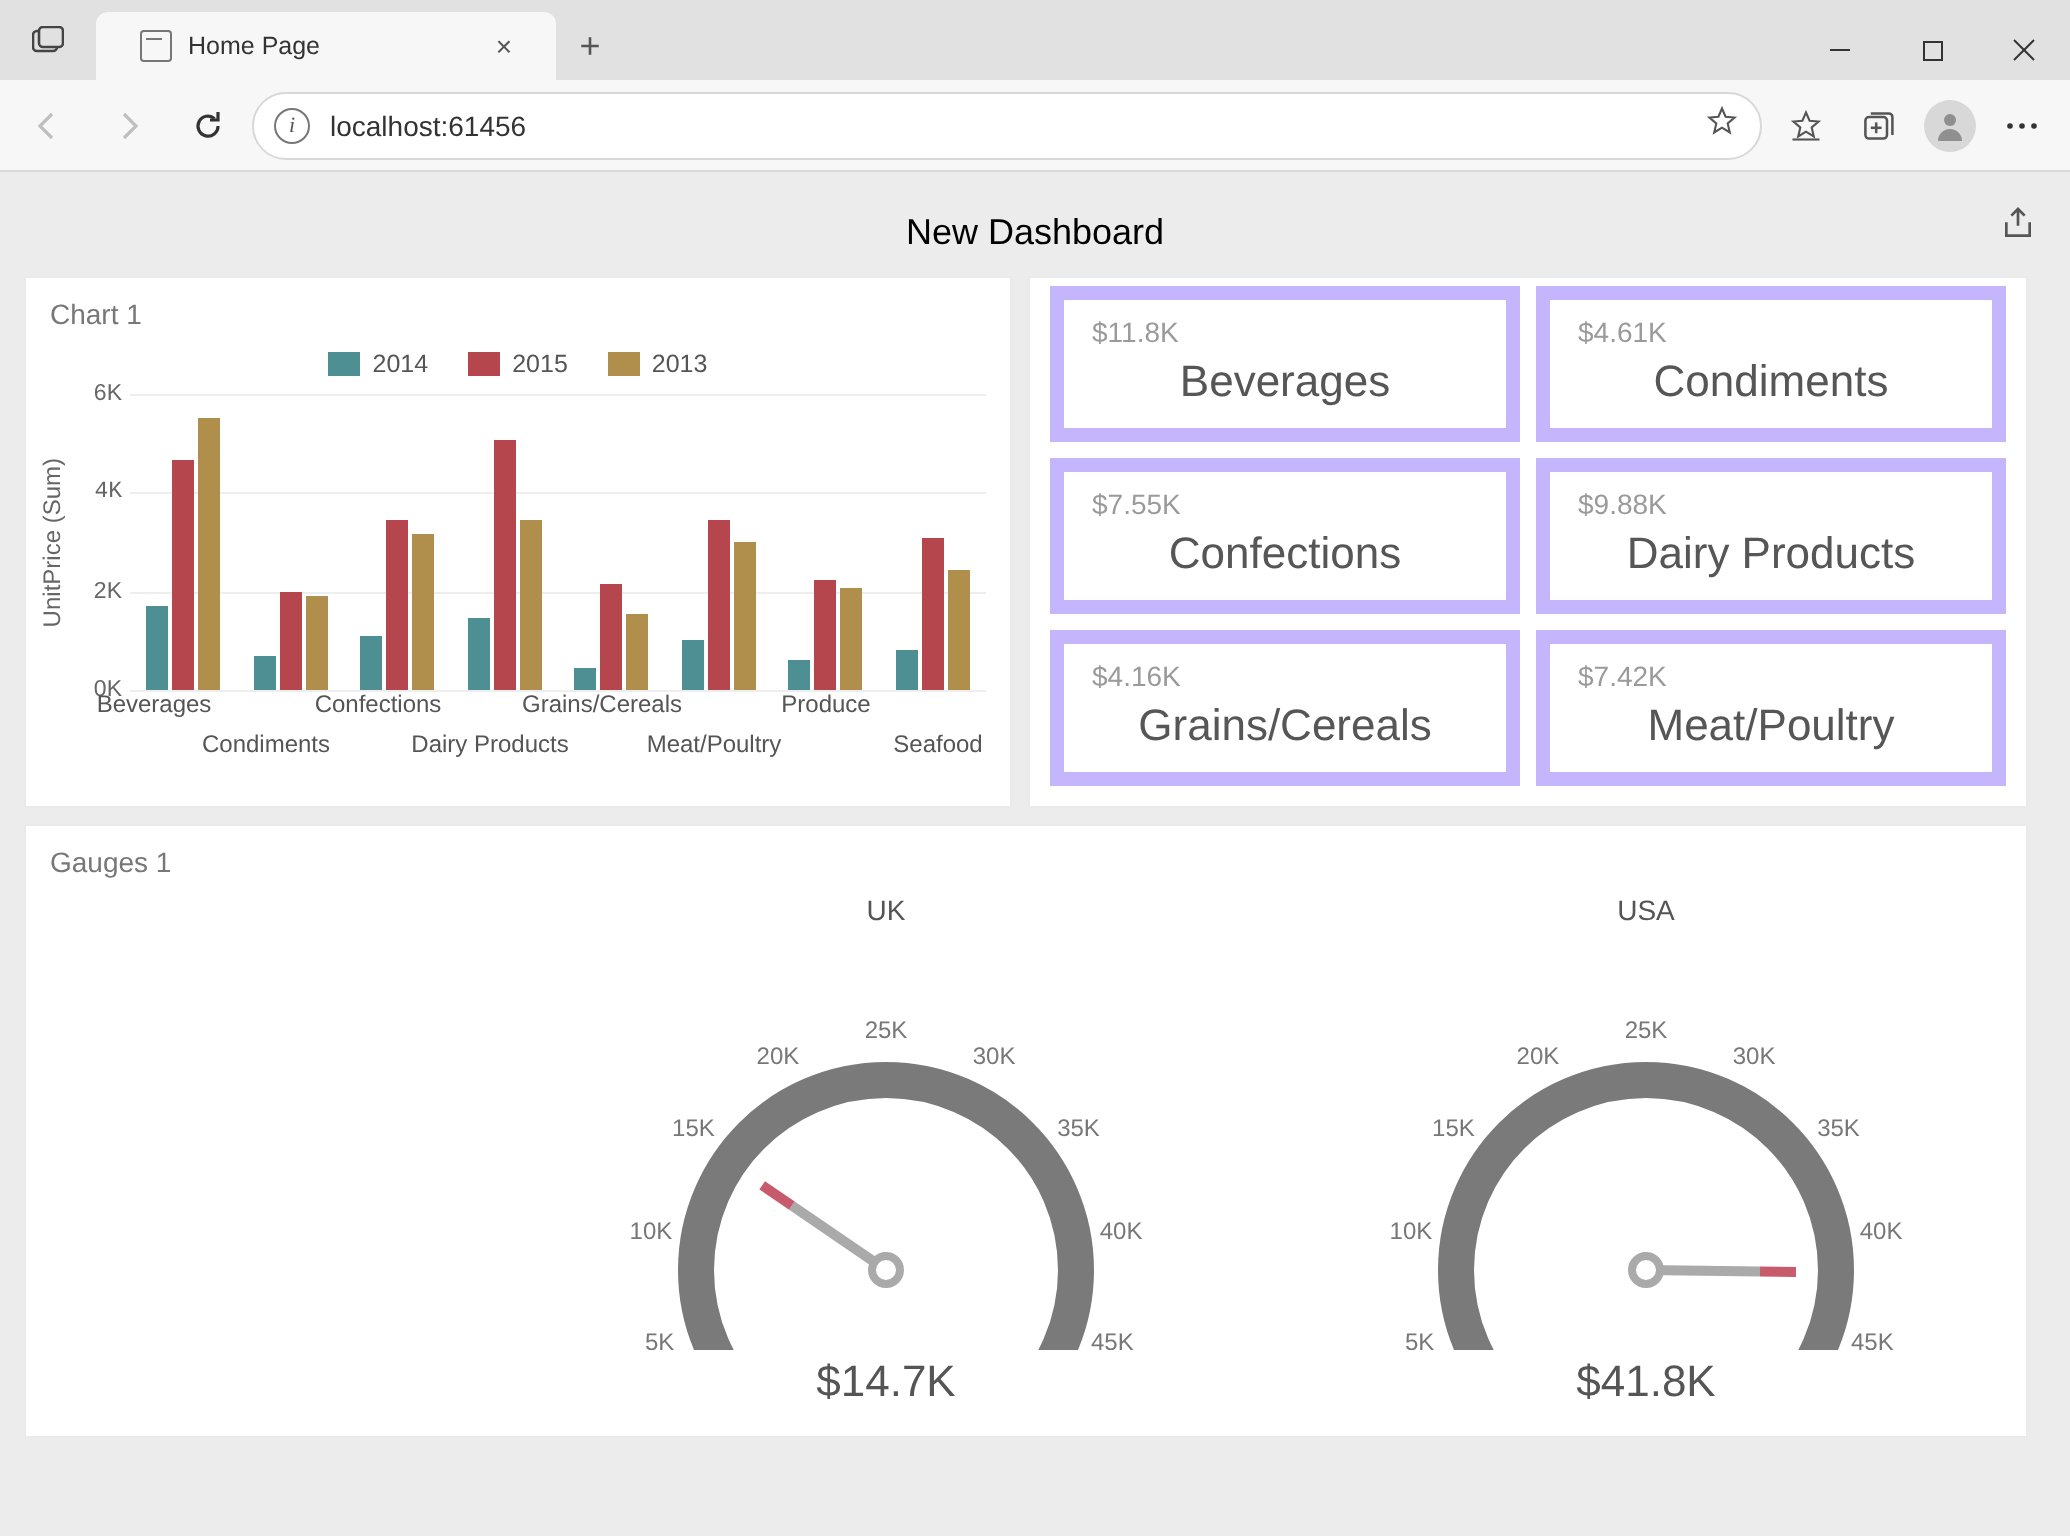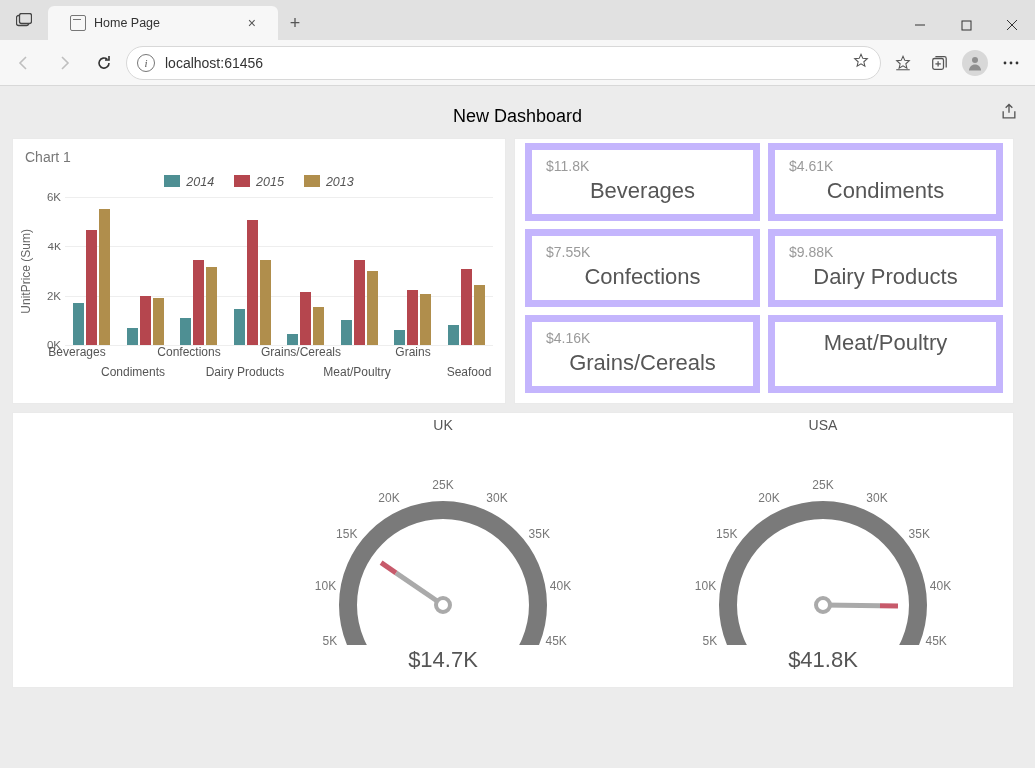--- a/index.html
+++ b/index.html
@@ -26,21 +26,21 @@
   
   .page { padding: 8px 12px 12px; }
   .dash-header { display:flex; align-items:center; justify-content:center; height: 44px; position:relative; }
   .dash-header h1 { font-weight: 400; font-size: 18px; color: #000000; }
   .share { position:absolute; right:4px; top:8px; color:#555; }
   .dash-body { display:grid; grid-template-columns: 494px 500px; gap: 8px; }
   .panel { background: #fff; border: 1px solid #eaeaea; }
   .panel-title { font-size: 14px; color:#777; padding: 10px 12px 4px; }
   
   .chart1 .legend { display:flex; gap:20px; justify-content:center; font-size:12.5px; color:#555; padding: 6px 0 8px;}
-  .legend-item { display:flex; gap:6px;font-style:italic;}
+  .legend-item { display:flex; align-items:center; gap:6px;}
   .swatch { width:16px; height:12px; }
   .chart-inner { display:flex; padding: 0 8px 0 6px;}
   .yaxis-label { writing-mode: vertical-rl; transform: rotate(180deg); font-size:12px; color:#666; text-align:center; padding: 0 0 0 0; margin-right:2px; align-self:center;}
   .plot { flex:1; position:relative;}
   .yticks { position:absolute; left:0; top:0; bottom:0; width:28px; }
   .ytick { position:absolute; right:2px; font-size:11.5px; color:#666; transform:translateY(-50%);}
   .grid { position:absolute; left:30px; right:4px; top:0; bottom:0; }
   .gline { position:absolute; left:0; right:0; border-top:1px solid #eee; }
   .bars-wrap { position:absolute; left:30px; right:4px; top:0; bottom:0; display:flex; }
   .cat { flex:1; display:flex; align-items:flex-end; justify-content:center; gap:2px; }
@@ -244,21 +244,21 @@
             </div>
         </div>
       </div>
       <div class="xaxis" id="xaxis">
           <div class="xlabel" style="left: 6.25%; top: 0px;">Beverages</div>
           <div class="xlabel" style="left: 18.75%; top: 20px;">Condiments</div>
           <div class="xlabel" style="left: 31.25%; top: 0px;">Confections</div>
           <div class="xlabel" style="left: 43.75%; top: 20px;">Dairy Products</div>
           <div class="xlabel" style="left: 56.25%; top: 0px;">Grains/Cereals</div>
           <div class="xlabel" style="left: 68.75%; top: 20px;">Meat/Poultry</div>
-          <div class="xlabel" style="left: 81.25%; top: 0px;">Grains</div>
+          <div class="xlabel" style="left: 81.25%; top: 0px;">Produce</div>
           <div class="xlabel" style="left: 93.75%; top: 20px;">Seafood</div>
         </div>
     </div>
 
     <div class="panel">
       <div class="cards-grid" id="cards">
           <div class="card">
             <div class="val">$11.8K</div>
             <div class="lbl">Beverages</div>
           </div>
@@ -272,26 +272,28 @@
           </div>
           <div class="card">
             <div class="val">$9.88K</div>
             <div class="lbl">Dairy Products</div>
           </div>
           <div class="card">
             <div class="val">$4.16K</div>
             <div class="lbl">Grains/Cereals</div>
           </div>
           <div class="card">
+            <div class="val">$7.42K</div>
             <div class="lbl">Meat/Poultry</div>
           </div>
         </div>
     </div>
 
     <div class="panel gauges-panel">
+      <div class="panel-title">Gauges 1</div>
       <div class="gauges-body" id="gauges">
           <div class="gauge"><div class="gtitle">UK</div><svg viewBox="0 0 360 210">
               <path class="arc-bg" d="M 112.82485578727797 237.175144212722 A 95 95 0 1 1 247.17514421272202 237.175144212722"></path>
               <text class="gtick-text" x="95.85429303880082" y="254.14570696119915" text-anchor="middle" dominant-baseline="middle">0</text>
               <text class="gtick-text" x="66.82427456087673" y="206.77302233061877" text-anchor="middle" dominant-baseline="middle">5K</text>
               <text class="gtick-text" x="62.46508746917861" y="151.38429866021252" text-anchor="middle" dominant-baseline="middle">10K</text>
               <text class="gtick-text" x="83.72697766938127" y="100.05355497719569" text-anchor="middle" dominant-baseline="middle">15K</text>
               <text class="gtick-text" x="125.97513053099394" y="63.970223621584225" text-anchor="middle" dominant-baseline="middle">20K</text>
               <text class="gtick-text" x="180" y="51" text-anchor="middle" dominant-baseline="middle">25K</text>
               <text class="gtick-text" x="234.02486946900606" y="63.97022362158424" text-anchor="middle" dominant-baseline="middle">30K</text>

